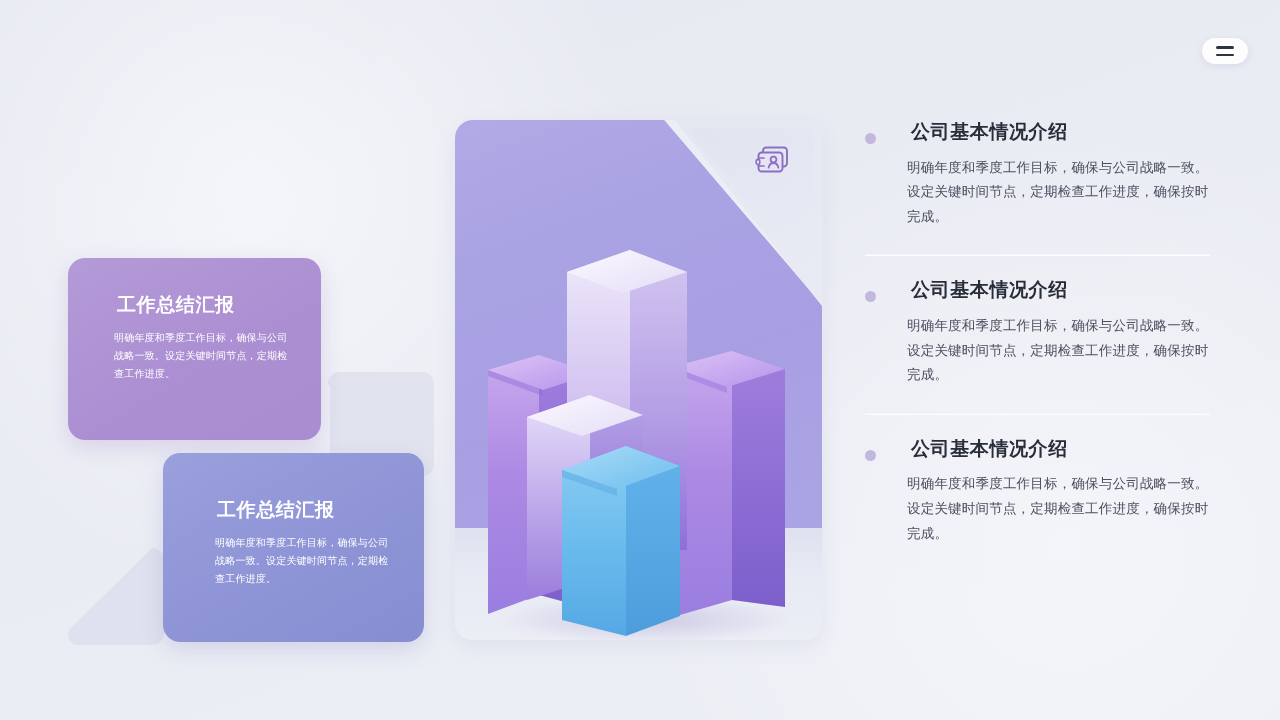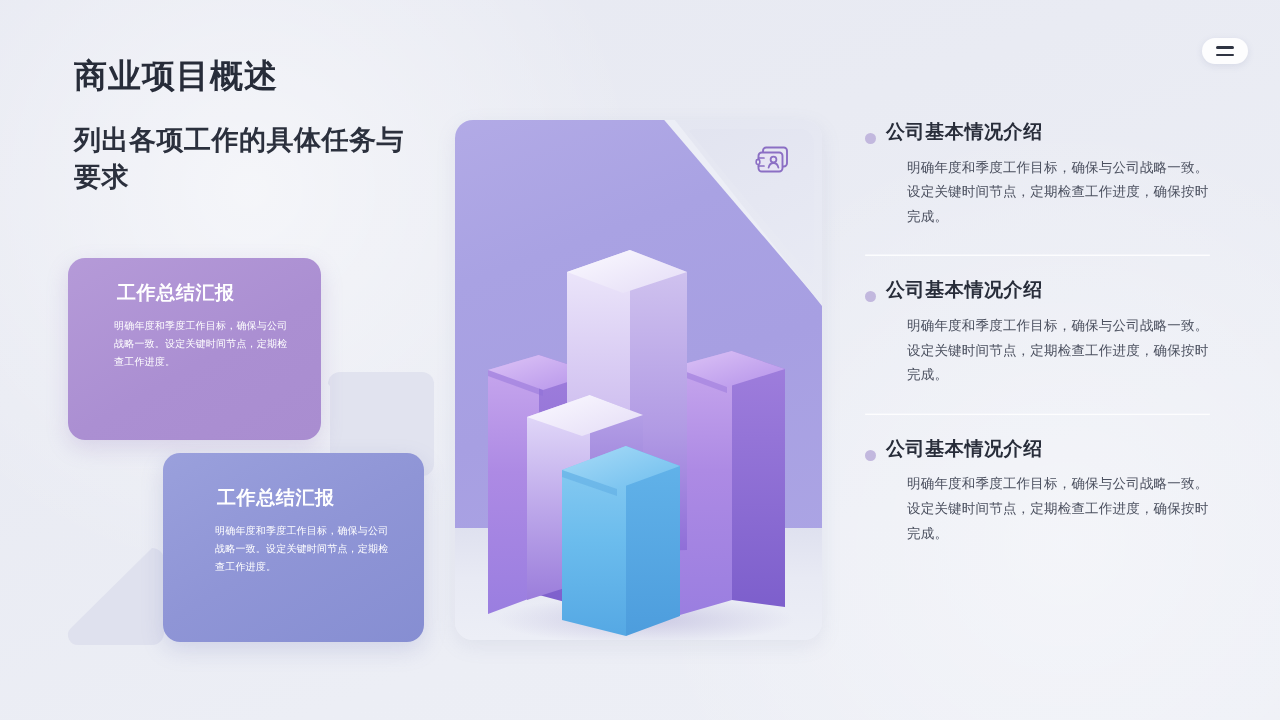--- a/index.html
+++ b/index.html
@@ -80,21 +80,21 @@
   .tri {
     position: absolute;
     pointer-events: none;
   }
   .tri svg { display: block; }
 
   
   .info-card {
     position: absolute;
     border-radius: 17px;
-    padding: 22px 26px 20px 26px;
+    padding: 34px 26px 20px 26px;
     box-sizing: border-box;
     color: #ffffff;
     overflow: hidden;
   }
   .info-card .ic-title {
     font-size: 19px;
     font-weight: 700;
     letter-spacing: 0.6px;
     margin-bottom: 11px;
     color: #ffffff;
@@ -190,21 +190,21 @@
   }
   .ritem { position: relative; }
   .ritem .dot {
     position: absolute;
     left: 3px; top: 13px;
     width: 11px; height: 11px;
     border-radius: 50%;
     background: #c2b8de;
   }
   .ritem .rtitle {
-    margin-left: 24px;
+    margin-left: 49px;
     font-size: 19px;
     font-weight: 700;
     color: #282d3a;
     letter-spacing: 0.6px;
     line-height: 1.3;
   }
   .ritem .rbody {
     margin-left: 45px;
     margin-top: 11px;
     font-size: 13.5px;
@@ -226,22 +226,20 @@
 <div id="slide">
 
   <div class="bg-wash-a"></div>
   <div class="bg-wash-b"></div>
 
   <div class="menu-pill">
     <i></i>
     <i></i>
   </div>
 
-  <div class="title">商业项目概述</div>
-  <div class="subtitle">列出各项工作的具体任务与要求</div>
 
   <div class="tri" style="left:328px; top:372px;">
     <svg width="106" height="104" viewBox="0 0 106 104">
       <path d="M12 0 H94 A12 12 0 0 1 106 12 V92 A12 12 0 0 1 94 104 L0 12 A12 12 0 0 1 12 0 Z" fill="#e1e3ef" transform="translate(0,0)"></path>
       <path d="M8 2 L100 94 A10 10 0 0 1 92 100 H10 A8 8 0 0 1 2 92 V10 A8 8 0 0 1 8 2 Z" fill="#e1e3ef"></path>
     </svg>
   </div>
 
   <div class="tri" style="left:66px; top:548px;">
     <svg width="98" height="97" viewBox="0 0 98 97">

